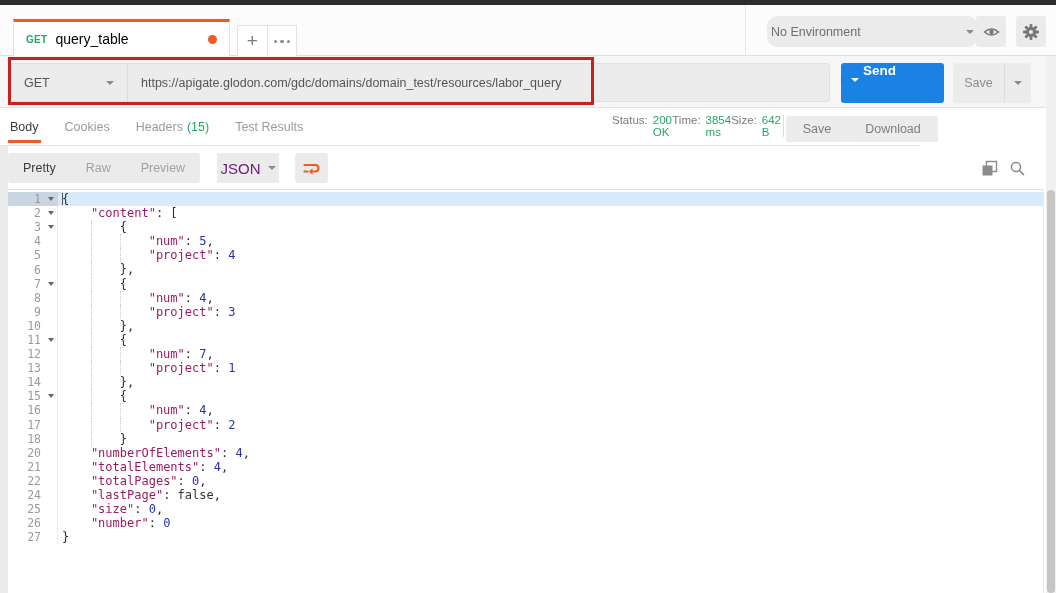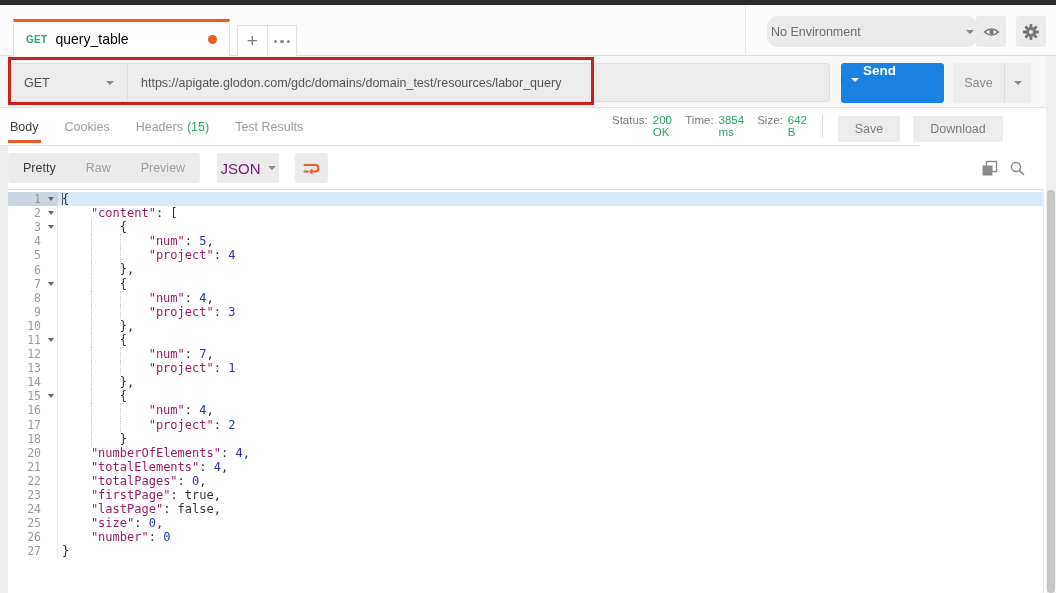--- a/index.html
+++ b/index.html
@@ -54,21 +54,21 @@
   .save-btn .lbl { width:51px; display:flex; align-items:center; justify-content:center; color:#8d8d8d; font-size:12.5px; }
   .save-btn .dd { width:27px; display:flex; align-items:center; justify-content:center; border-left:1px solid #dcdcdc; }
 
   
   .resptabs { position:absolute; left:0; top:108px; width:920px; height:38px; background:#fff; border-bottom:1px solid #e3e3e3; }
   .rtabs { position:absolute; left:10px; top:0; height:38px; display:flex; align-items:center; gap:26px; }
   .rtab { font-size:12.5px; color:#9b9b9b; cursor:pointer; position:relative; height:38px; display:flex; align-items:center; }
   .rtab.active { color:#3b3b3b; }
   .rtab.active .uline { position:absolute; left:-2px; right:-2px; bottom:3px; height:3px; background:var(--orange); }
   .rtab .cnt { color:var(--green); margin-left:4px; }
-  .status-group { position:absolute; left:612px; top:0; height:36px; display:flex; align-items:center; gap:13px; }
+  .status-group { position:absolute; left:612px; top:0; height:36px; display:flex; align-items:center; }
   .kv { display:flex; gap:5px; font-size:11.5px; }
   .kv .k { color:#7a7a7a; } .kv .v { color:var(--green); }
   .vdiv { width:1px; height:22px; background:#dadada; margin:0 2px; }
   .mini-btn { height:26px; background:#ececec; border-radius:2px; color:#7e7e7e; font-size:12.5px;
               display:flex; align-items:center; padding:0 17px; cursor:pointer; margin-top:6px; }
 
   
   .viewbar { position:absolute; left:0; top:146px; width:1056px; height:43px; background:#fff;padding-left:24px; }
   .fmt-group { position:absolute; left:8px; top:7px; height:30px; background:#ebebeb; border-radius:3px; display:flex; align-items:center; }
   .fmt-group span { padding:0 15px; font-size:12.5px; color:#a2a2a2; cursor:pointer; }
@@ -405,27 +405,20 @@
       </div>
       <div class="cm-row">
         <div class="cm-gutter">
           <span class="cm-lnum">22</span>
           <span class="cm-fold"></span>
         </div>
         <div class="cm-code"><span class="indent"></span><span class="seg-key">"totalPages"</span><span class="seg-pun">: </span><span class="seg-num">0</span><span class="seg-pun">,</span></div>
       </div>
       <div class="cm-row">
         <div class="cm-gutter">
-          <span class="cm-lnum">23</span>
-          <span class="cm-fold"></span>
-        </div>
-        <div class="cm-code"><span class="indent"></span><span class="seg-key">"firstPage"</span><span class="seg-pun">: </span><span class="seg-bool">true</span><span class="seg-pun">,</span></div>
-      </div>
-      <div class="cm-row">
-        <div class="cm-gutter">
           <span class="cm-lnum">24</span>
           <span class="cm-fold"></span>
         </div>
         <div class="cm-code"><span class="indent"></span><span class="seg-key">"lastPage"</span><span class="seg-pun">: </span><span class="seg-bool">false</span><span class="seg-pun">,</span></div>
       </div>
       <div class="cm-row">
         <div class="cm-gutter">
           <span class="cm-lnum">25</span>
           <span class="cm-fold"></span>
         </div>

